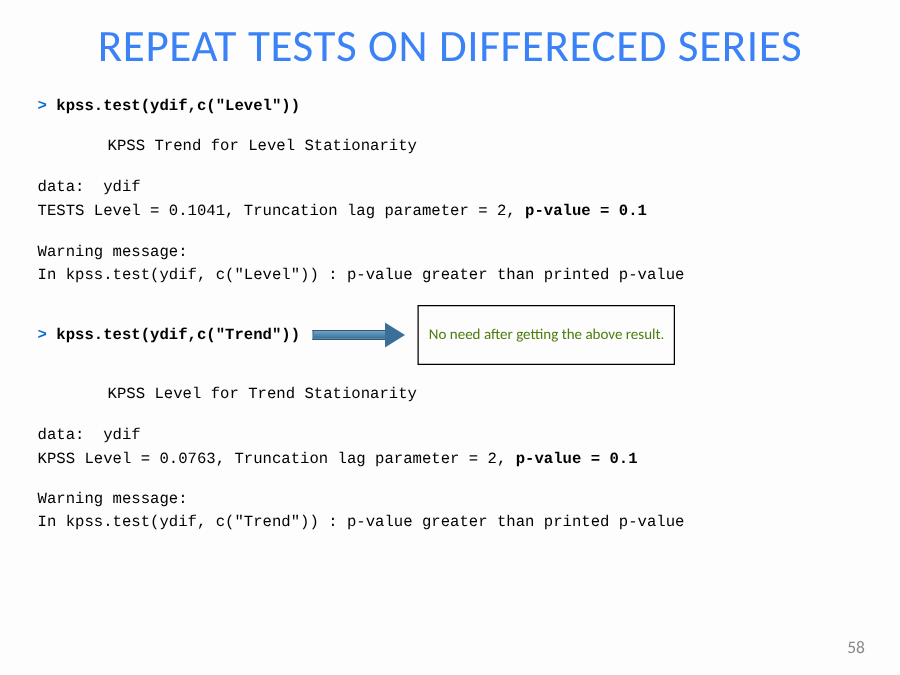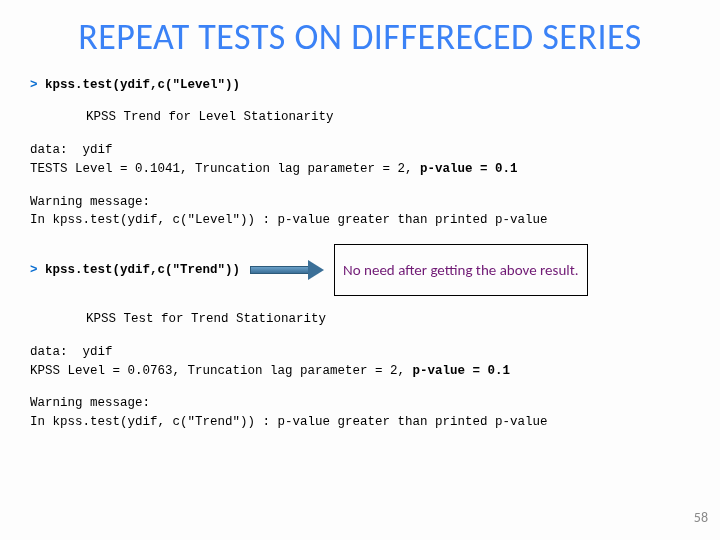--- a/index.html
+++ b/index.html
@@ -49,26 +49,26 @@
   .arrow-head {
     width: 0; height: 0;
     border-top: 10px solid transparent;
     border-bottom: 10px solid transparent;
     border-left: 16px solid #3b6f97;
   }
   .note-box {
     border: 1px solid #000;
     padding: 16px 8px;
     font-family: Calibri, Arial, sans-serif;
-    font-size: 15px;
-    color: #701a75;
+    font-size: 12px;
+    color: #4d7c0f;
   }
   .pagenum {
     position: absolute;
-    right: 12px;
+    right: 28px;
     bottom: 14px;
     font-family: Calibri, Arial, sans-serif;
     font-size: 14px;
     color: #8a8a8a;
   }
 </style>
 </head>
 <body>
 
 <h1 class="title">REPEAT TESTS ON DIFFERECED SERIES</h1>
@@ -85,21 +85,21 @@
 
 <div class="cmd-row">
   <div class="mono"><span class="prompt">&gt; </span><span class="cmd">kpss.test(ydif,c("Trend"))</span></div>
   <div class="arrow-wrap">
     <div class="arrow-tail"></div>
       <div class="arrow-head"></div>
   </div>
   <div class="note-box">No need after getting the above result.</div>
 </div>
 
-<div class="mono block indent">KPSS Test for Trend Stationarity</div>
+<div class="mono block indent">KPSS Level for Trend Stationarity</div>
 
 <div class="mono block"><span>data:  ydif</span>
 <span>KPSS Level = 0.0763, Truncation lag parameter = 2, </span><span class="bold">p-value = 0.1</span></div>
 
 <div class="mono block"><span>Warning message:</span>
 <span>In kpss.test(ydif, c("Trend")) : p-value greater than printed p-value</span></div>
 
 <div class="pagenum">58</div>
 
 </body></html>

